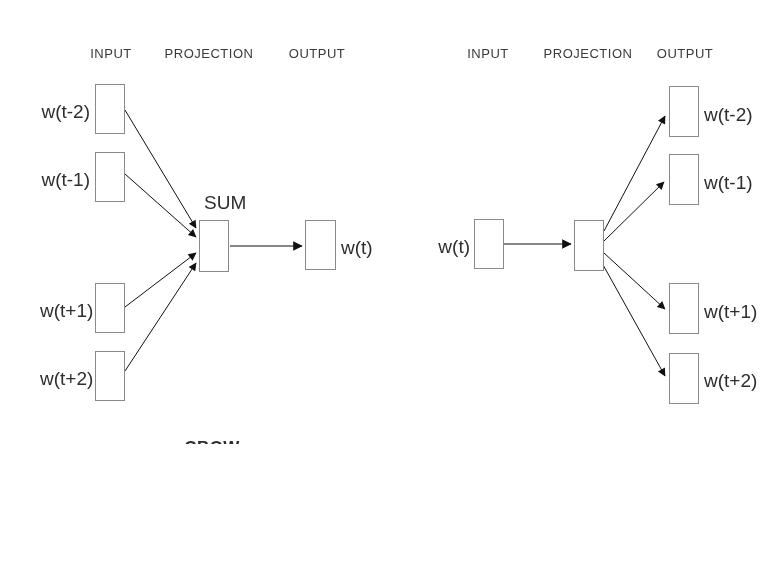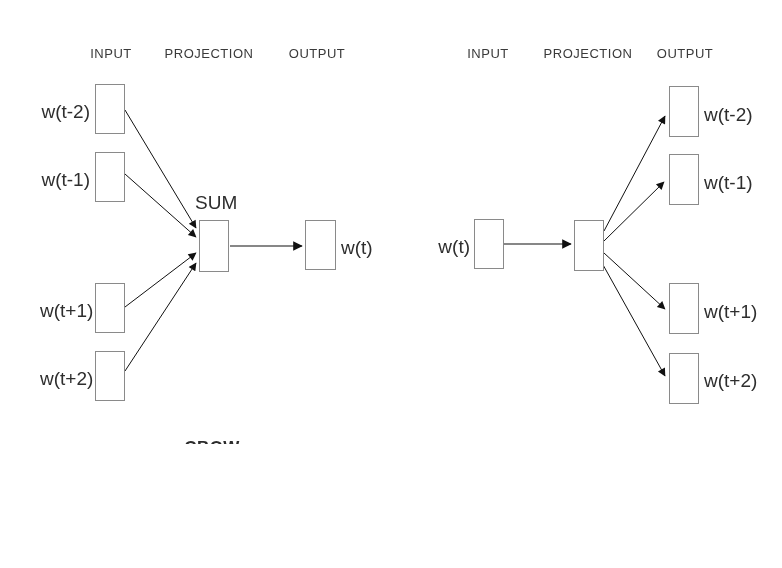--- a/index.html
+++ b/index.html
@@ -90,21 +90,21 @@
   <div class="node-box" style="left:95px; top:84px; width:30px; height:50px;"></div>
   <div class="node-box" style="left:95px; top:152px; width:30px; height:50px;"></div>
   <div class="node-box" style="left:95px; top:283px; width:30px; height:50px;"></div>
   <div class="node-box" style="left:95px; top:351px; width:30px; height:50px;"></div>
 
   <div class="node-label lbl-right" style="left:40px; top:101px;">w(t-2)</div>
   <div class="node-label lbl-right" style="left:40px; top:169px;">w(t-1)</div>
   <div class="node-label lbl-right" style="left:40px; top:300px;">w(t+1)</div>
   <div class="node-label lbl-right" style="left:40px; top:368px;">w(t+2)</div>
 
-  <div class="node-label" style="left:195px; top:192px;">SUM</div>
+  <div class="node-label" style="left:204px; top:192px;">SUM</div>
   <div class="node-box" style="left:199px; top:220px; width:30px; height:52px;"></div>
 
   <div class="node-box" style="left:305px; top:220px; width:31px; height:50px;"></div>
   <div class="node-label" style="left:341px; top:237px;">w(t)</div>
 
   <div class="diagram-title" style="left:212px; top:438px;">CBOW</div>
 
   <div class="hdr" style="left:488px; top:46px;">INPUT</div>
   <div class="hdr" style="left:588px; top:46px;">PROJECTION</div>
   <div class="hdr" style="left:685px; top:46px;">OUTPUT</div>

